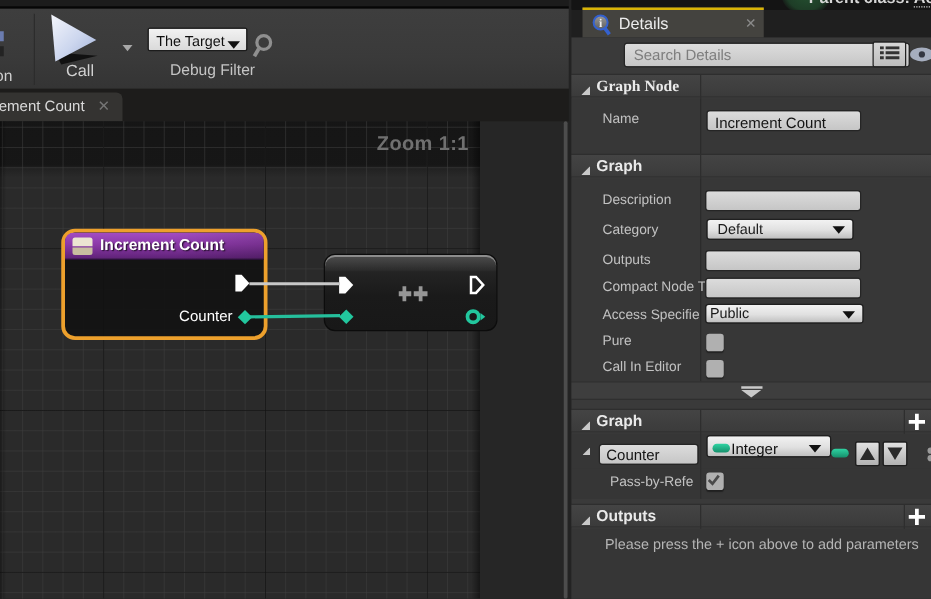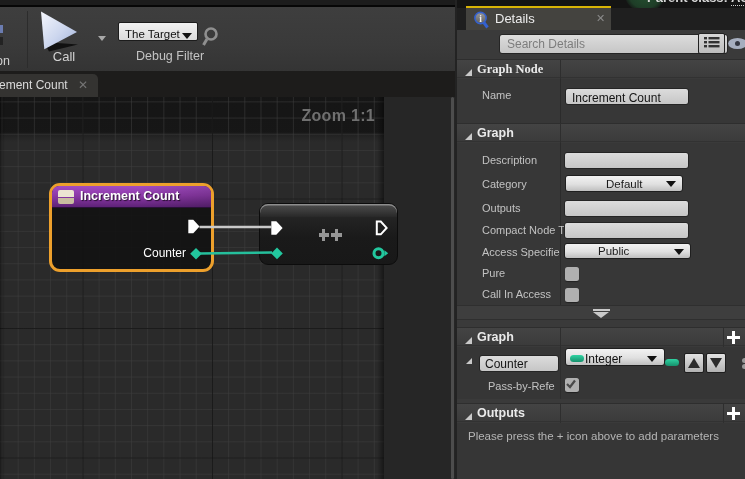--- a/index.html
+++ b/index.html
@@ -196,35 +196,35 @@
     <div class="hdrtxt">Graph</div>
   <div class="abs" style="left:103px;top:0;width:1px;height:19px;background:#2e2e2e;"></div>
 </div>
 
 <div class="abs" style="left:457px;top:143px;width:288px;height:162px;background:#373737;">
   <div class="abs" style="left:103px;top:0;width:1px;height:162px;background:#2b2b2b;"></div>
   <div class="lbl" style="left:25px;top:11px;">Description</div>
   <div class="abs field" style="left:107px;top:9px;width:125px;height:17px;"></div>
   <div class="lbl" style="left:25px;top:35px;">Category</div>
   <div class="abs dd" style="left:108px;top:32px;width:118px;height:17px;">
-    <div class="abs" style="left:8px;top:2px;font-size:11.5px;color:#1a1a1a;margin-left:32px;">Default</div>
+    <div class="abs" style="left:8px;top:2px;font-size:11.5px;color:#1a1a1a;">Default</div>
     <div class="abs" style="right:6px;top:5px;width:0;height:0;border-left:5px solid transparent;border-right:5px solid transparent;border-top:6px solid #111;"></div>
   </div>
   <div class="lbl" style="left:25px;top:59px;">Outputs</div>
   <div class="abs field" style="left:107px;top:57px;width:125px;height:17px;"></div>
   <div class="lbl" style="left:25px;top:81px;">Compact Node T</div>
   <div class="abs field" style="left:107px;top:79px;width:125px;height:17px;"></div>
   <div class="lbl" style="left:25px;top:103px;">Access Specifie</div>
   <div class="abs dd" style="left:107px;top:100px;width:127px;height:16px;">
-    <div class="abs" style="left:3px;top:1px;font-size:11.5px;color:#1a1a1a;margin-left:30px;">Public</div>
+    <div class="abs" style="left:3px;top:1px;font-size:11.5px;color:#1a1a1a;">Public</div>
     <div class="abs" style="right:6px;top:5px;width:0;height:0;border-left:5px solid transparent;border-right:5px solid transparent;border-top:6px solid #111;"></div>
   </div>
   <div class="lbl" style="left:25px;top:124px;">Pure</div>
   <div class="abs cb" style="left:108px;top:124px;"></div>
-  <div class="lbl" style="left:25px;top:145px;">Call In Access</div>
+  <div class="lbl" style="left:25px;top:145px;">Call In Editor</div>
   <div class="abs cb" style="left:108px;top:145px;"></div>
 </div>
 
 <div class="abs" style="left:457px;top:305px;width:288px;height:15px;background:#3e3e3e;border-top:1px solid #2f2f2f;border-bottom:1px solid #2f2f2f;">
   <div class="abs" style="left:136px;top:3px;width:17px;height:1.5px;background:#c9c9c9;"></div>
   <div class="abs" style="left:136px;top:6px;width:0;height:0;border-left:8.5px solid transparent;border-right:8.5px solid transparent;border-top:6px solid #c9c9c9;"></div>
 </div>
 
 <div class="abs hdr" style="top:327px;height:19px;">
   <div class="exp"></div>
@@ -266,15 +266,15 @@
 </div>
 
 <div class="abs hdr" style="top:403px;height:19px;text-align:center;">
   <div class="exp"></div>
     <div class="hdrtxt">Outputs</div>
     <div class="plus"></div>
   <div class="abs" style="left:103px;top:0;width:1px;height:20px;background:#2e2e2e;"></div>
   <div class="abs" style="left:266px;top:0;width:1px;height:20px;background:#2e2e2e;"></div>
 </div>
 <div class="abs" style="left:457px;top:423px;width:288px;height:56px;background:#363636;"></div>
-<div class="abs" style="left:468px;top:430px;font-size:11.5px;color:#b5b5b5;">Please press the + icon above to add parameters</div>
+<div class="abs" style="left:484px;top:430px;font-size:11.5px;color:#b5b5b5;">Please press the + icon above to add parameters</div>
 
 <div class="abs" id="dp-border"></div>
 
 </body></html>

